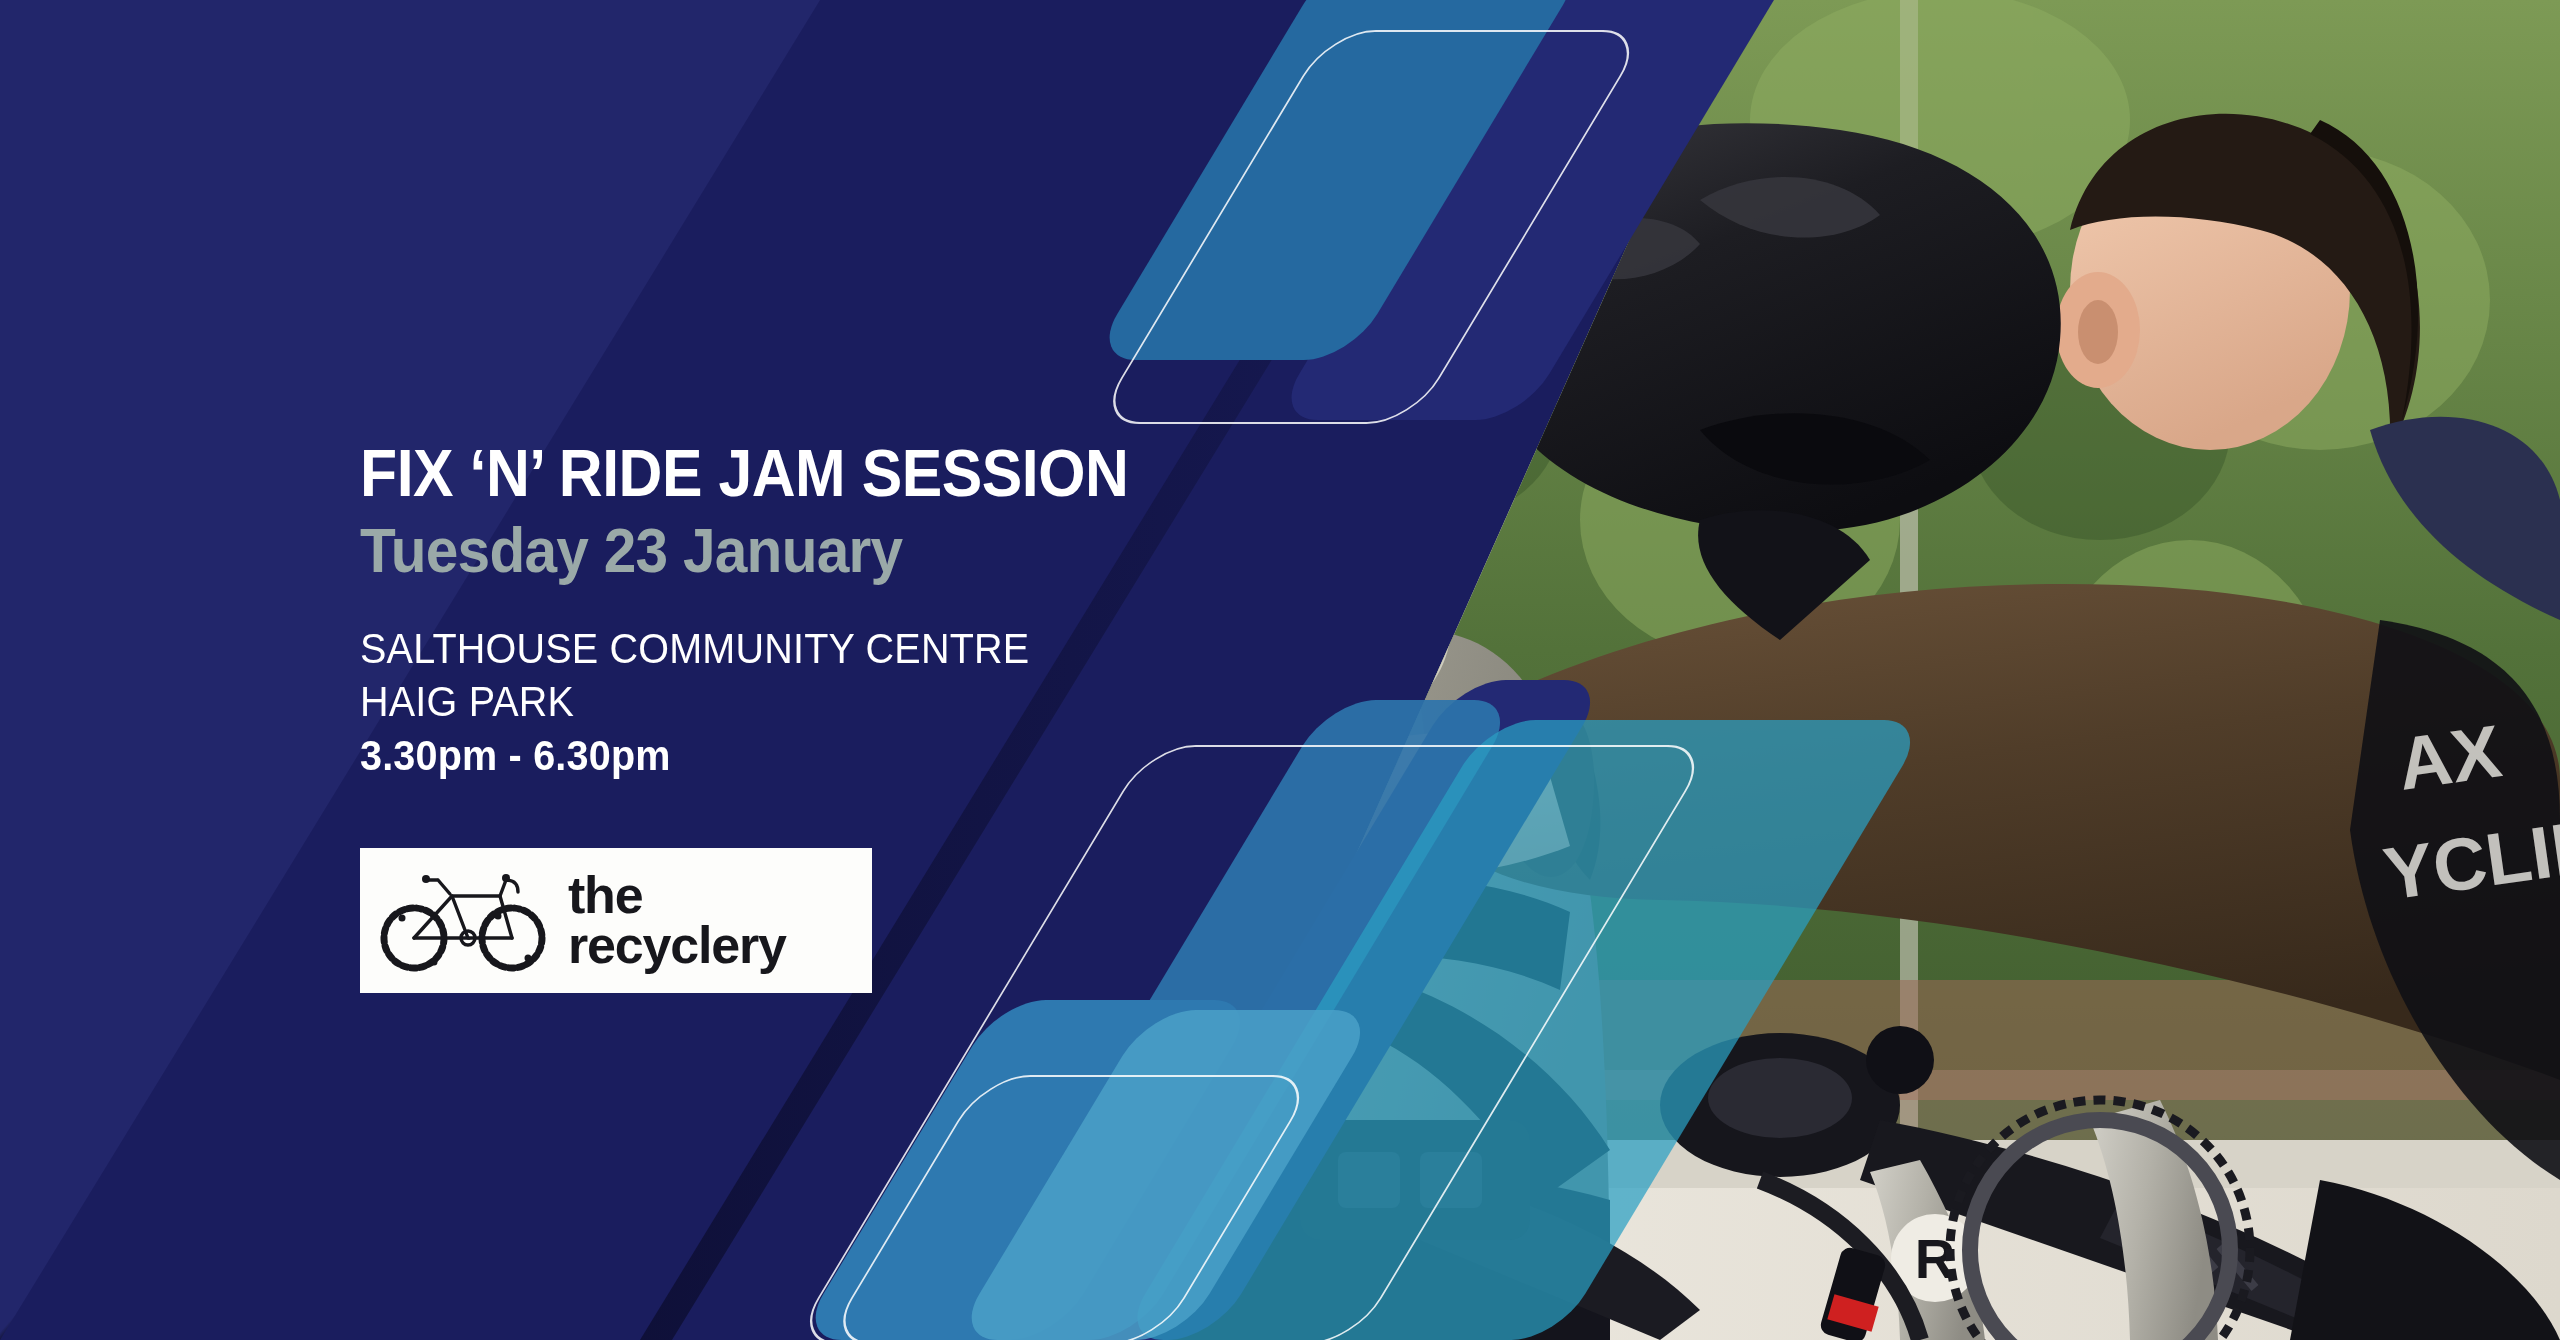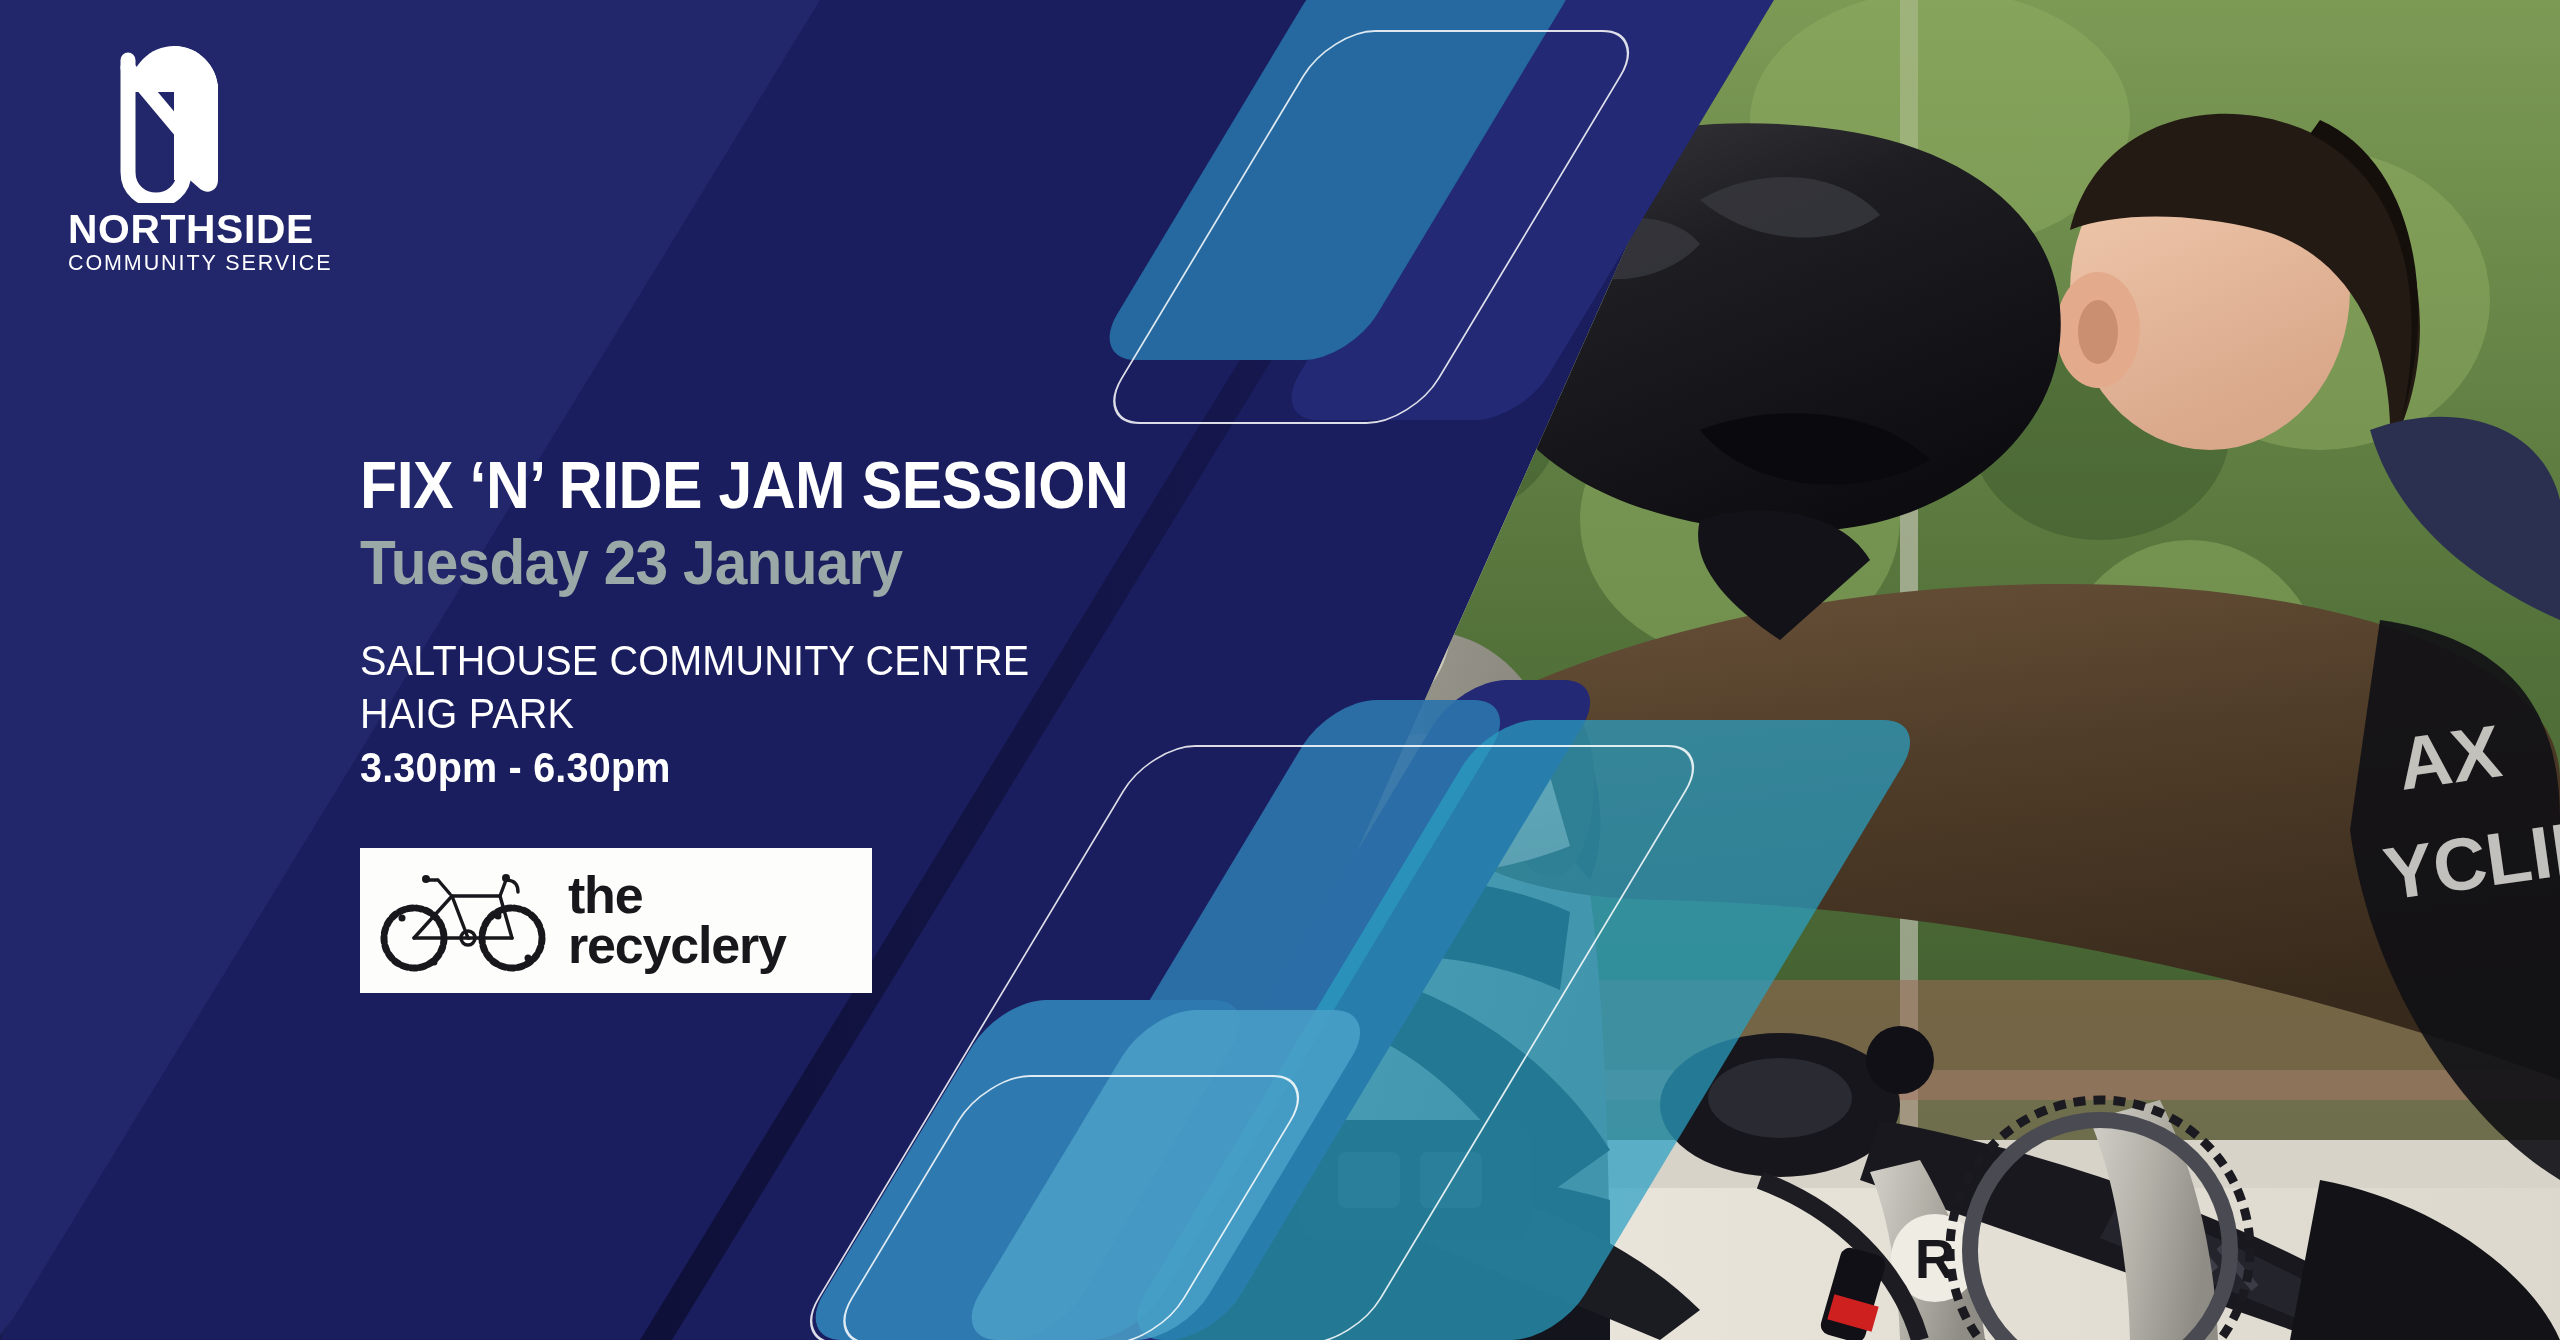--- a/index.html
+++ b/index.html
@@ -59,21 +59,21 @@
     display:block;color:#fff;font-weight:bold;
     font-size:40px;letter-spacing:.6px;line-height:1;
     transform:scaleX(1.02);transform-origin:left;
     white-space:nowrap;
   }
   .logo-sub{
     display:block;color:#fff;font-size:21.5px;letter-spacing:1.9px;
     line-height:1.2;margin-top:2px;white-space:nowrap;
   }
 
-  .headline-block{position:absolute;left:360px;top:440px;margin-top:12px;}
+  .headline-block{position:absolute;left:360px;top:440px;}
 
   .headline{
     color:#ffffff;font-weight:bold;
     font-size:66px;line-height:1;letter-spacing:-.5px;
     transform:scaleX(.92);transform-origin:left;
     white-space:nowrap;margin:0;
   }
   .subhead{
     color:#9aa9a8;font-weight:bold;
     font-size:63px;line-height:1.02;letter-spacing:-.8px;
@@ -300,35 +300,20 @@
   <div class="stripe" style="left:1330px;top:700px;width:190px;height:640px;background:#2c74ab;opacity:.92;"></div>
   <div class="stripe" style="left:1490px;top:720px;width:440px;height:620px;background:rgba(41,160,196,.72);"></div>
   <div class="stripe outline" style="left:1150px;top:745px;width:560px;height:595px;"></div>
 
   <div class="stripe" style="left:1000px;top:1000px;width:260px;height:340px;background:#2e79b0;"></div>
   <div class="stripe" style="left:1150px;top:1010px;width:230px;height:330px;background:rgba(74,160,200,.85);"></div>
   <div class="stripe outline" style="left:985px;top:1075px;width:330px;height:265px;"></div>
 
   <div class="content">
 
-    <div class="logo">
-      <svg class="logo-mark" viewBox="0 0 148 165">
-
-        <path d="M76 8 C 100 8, 120 28, 120 52 L 120 142 C 120 152, 110 158, 101 150 L 76 128 Z" fill="#ffffff"></path>
-        <rect x="76" y="46" width="44" height="96" fill="#ffffff"></rect>
-        <path d="M76 8 C 52 8, 32 28, 32 52 L 32 54 L 120 54 L 120 52 C 120 28, 100 8, 76 8 Z" fill="#ffffff"></path>
-
-        <path d="M30 22 L30 134 C30 152, 44 162, 58 162 C 72 162, 86 152, 86 134 L 86 118" fill="none" stroke="#ffffff" stroke-width="15" stroke-linecap="round"></path>
-        <path d="M30 30 L 112 128" fill="none" stroke="#ffffff" stroke-width="15" stroke-linecap="round"></path>
-      </svg>
-      <div class="logo-word">
-        <span class="logo-name">NORTHSIDE</span>
-        <span class="logo-sub">COMMUNITY SERVICE</span>
-      </div>
-    </div>
 
     <div class="headline-block">
       <p class="headline">FIX ‘N’ RIDE JAM SESSION</p>
       <p class="subhead">Tuesday 23 January</p>
       <div class="venue">
         <div>SALTHOUSE COMMUNITY CENTRE</div>
         <div>HAIG PARK</div>
         <div class="time">3.30pm - 6.30pm</div>
       </div>
     </div>

